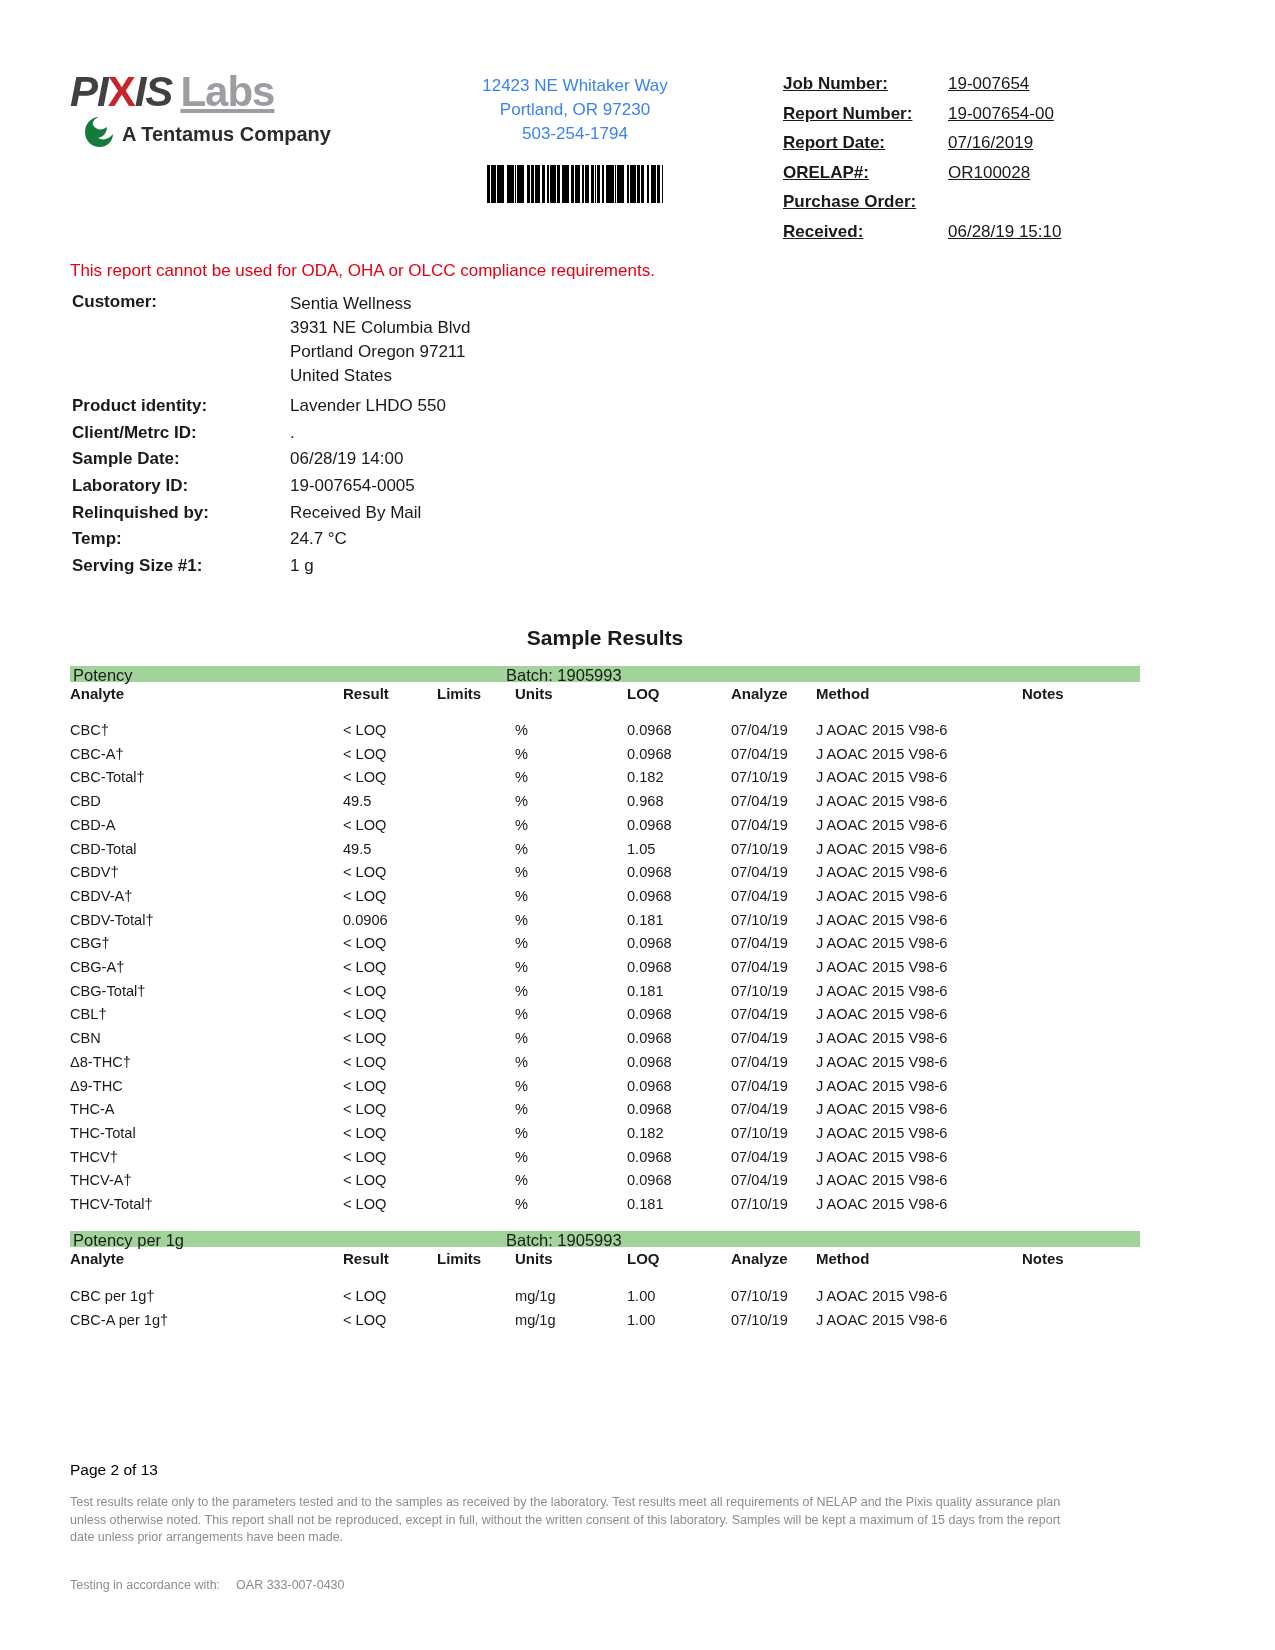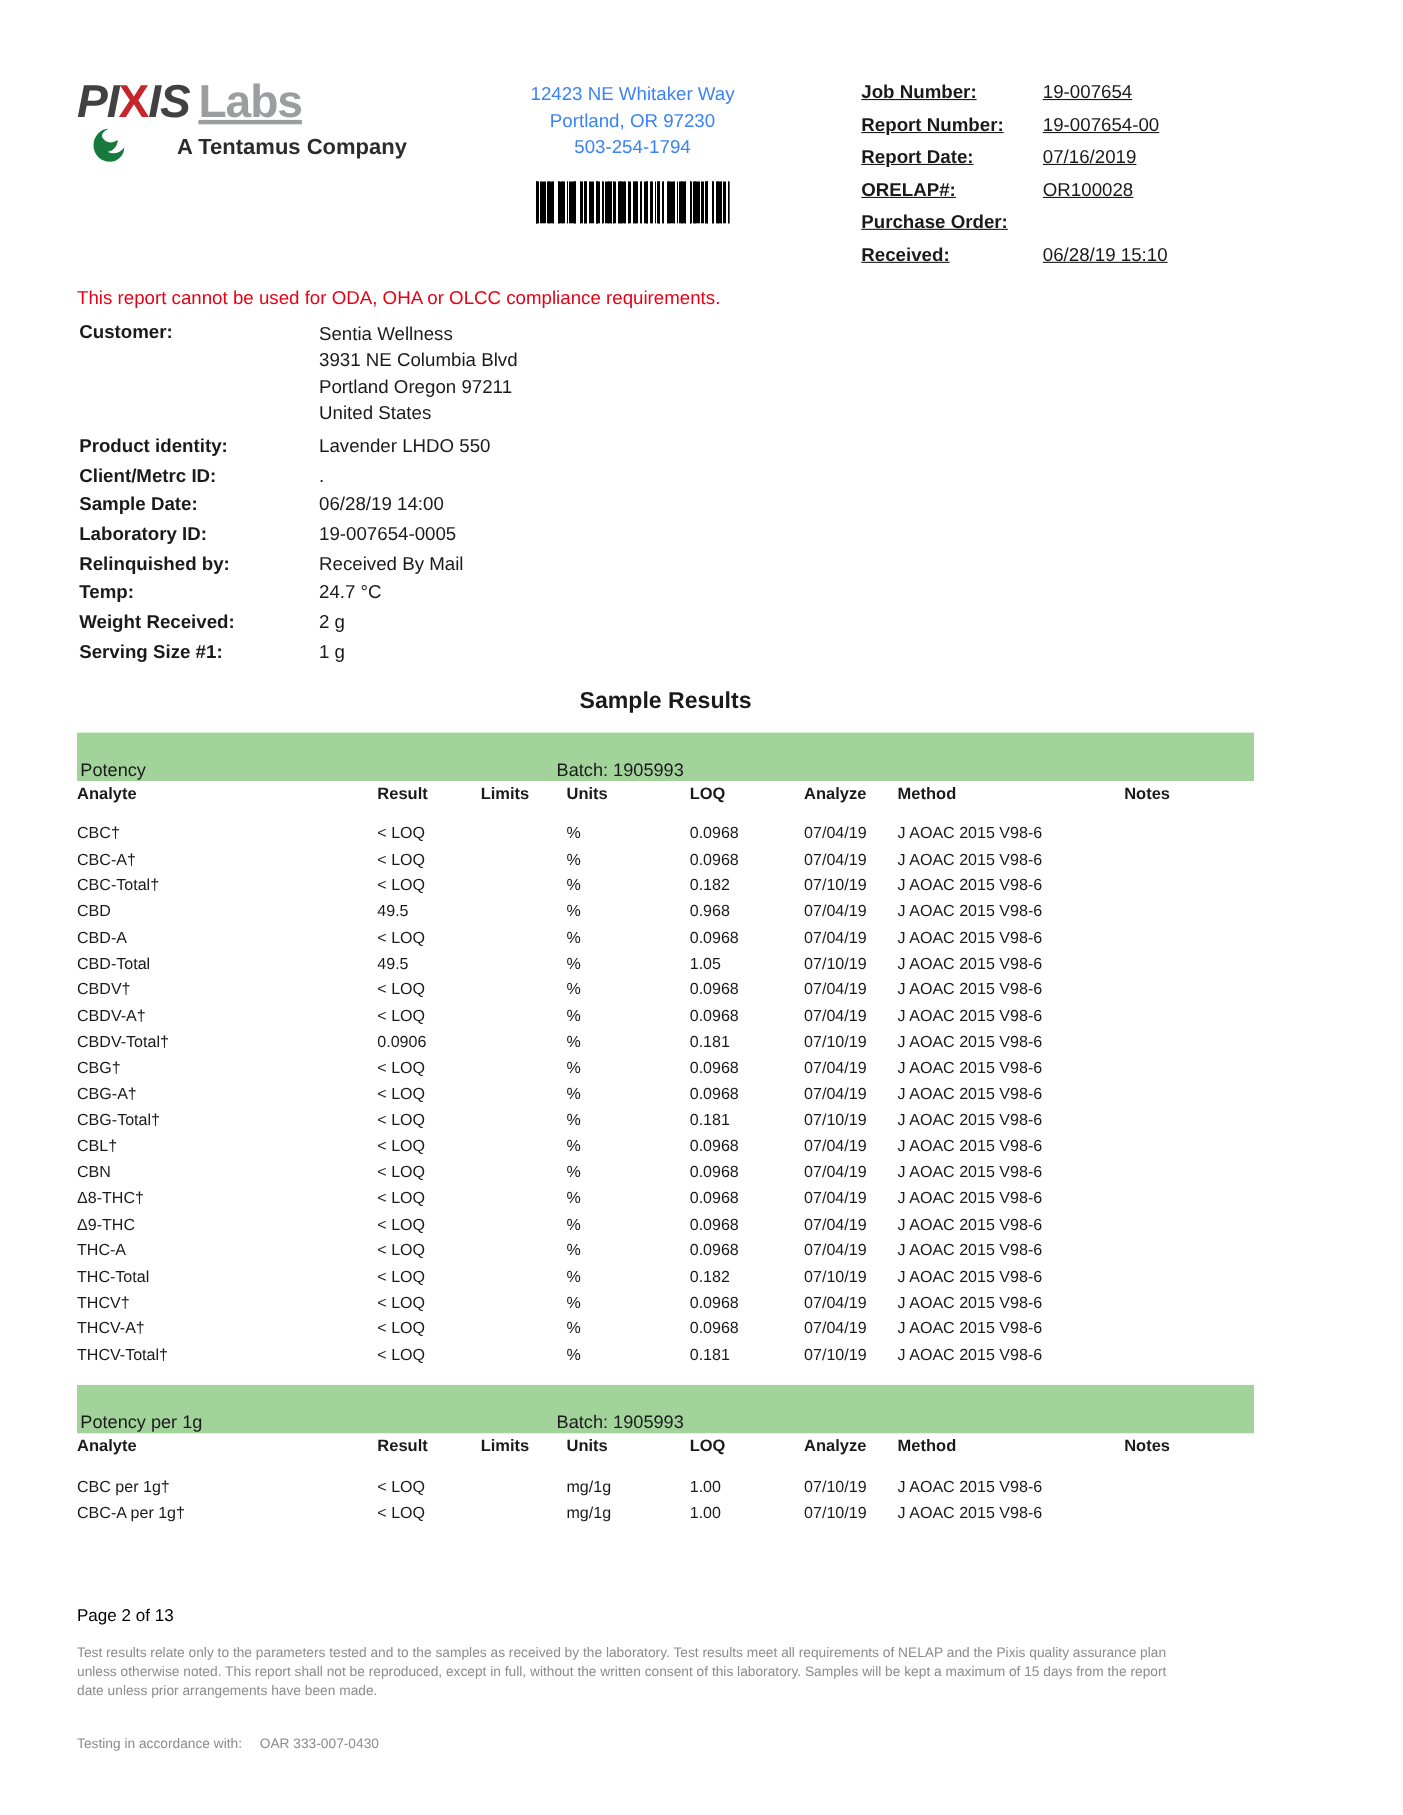--- a/index.html
+++ b/index.html
@@ -11,21 +11,21 @@
   }
   .abs { position:absolute; }
 
   
   .logo-block { left:70px; top:70px; width:340px; }
   .logo-line1 { font-size:42px; font-weight:800; letter-spacing:-1px; line-height:44px; }
   .logo-pi, .logo-is { color:#414042;font-style:italic; }
   .logo-x { color:#c5262c; }
   .logo-labs { color:#9b9da0; font-weight:700; margin-left:8px;text-decoration:underline; }
   .logo-line2 { display:flex; align-items:center; gap:8px; margin-top:2px; margin-left:14px; }
-  .logo-tagline { font-size:20px; font-weight:700; color:#2b2b2b;margin-left:39px; }
+  .logo-tagline { font-size:20px; font-weight:700; color:#2b2b2b; }
 
   .lab-address { left:420px; top:74px; width:310px; text-align:center;
     font-size:17px; line-height:24px; color:#3b82f6; }
 
   .barcode { left:487px; top:165px; width:176px; height:38px;
     background:
       repeating-linear-gradient(90deg,#000 0 2px,rgba(0,0,0,0) 2px 5px),
       repeating-linear-gradient(90deg,#000 0 1px,rgba(0,0,0,0) 1px 7px),
       repeating-linear-gradient(90deg,#000 0 3px,rgba(0,0,0,0) 3px 11px),
       repeating-linear-gradient(90deg,#000 0 1px,rgba(0,0,0,0) 1px 4px);
@@ -46,22 +46,22 @@
   .meta-row { display:grid; grid-template-columns:218px 1fr; height:26.7px; }
   .meta-label { font-size:17px; font-weight:700; }
   .meta-value { font-size:17px; }
 
   
   .results-title { left:70px; top:626px; width:1070px; text-align:center;
     font-size:21px; font-weight:700; }
 
   .results { left:70px; top:666px; width:1070px; }
 
-  .section-bar { height:44px; background:#a2d39b; position:relative;
-    display:flex; align-items:flex-end; }
+  .section-bar { height:16px; background:#a2d39b; position:relative;
+    display:flex; align-items:flex-start; }
   .section-name { font-size:16.5px; margin-left:3px; }
   .section-batch { position:absolute; left:436px; font-size:16.5px; }
 
   .trow { display:grid;
     grid-template-columns:273px 94px 78px 112px 104px 85px 206px 1fr; }
   .thead { font-weight:700; font-size:15px; line-height:24px; margin-bottom:13px; }
   .tdata { font-size:14.6px; line-height:23.7px; }
   .rows2 .tdata { line-height:24px; }
   .section-gap { height:14px; }
 
@@ -153,24 +153,20 @@
     </div>
     <div class="meta-row">
       <span class="meta-label">Relinquished by:</span>
       <span class="meta-value">Received By Mail</span>
     </div>
     <div class="meta-row">
       <span class="meta-label">Temp:</span>
       <span class="meta-value">24.7 °C</span>
     </div>
     <div class="meta-row">
-      <span class="meta-label">Weight Received:</span>
-      <span class="meta-value">2 g</span>
-    </div>
-    <div class="meta-row">
       <span class="meta-label">Serving Size #1:</span>
       <span class="meta-value">1 g</span>
     </div>
   </div>
 
 <div class="abs results-title">Sample Results</div>
 <div class="abs results" id="results-body">
     <div class="section-bar">
       <span class="section-name">Potency</span>
       <span class="section-batch">Batch: 1905993</span>

